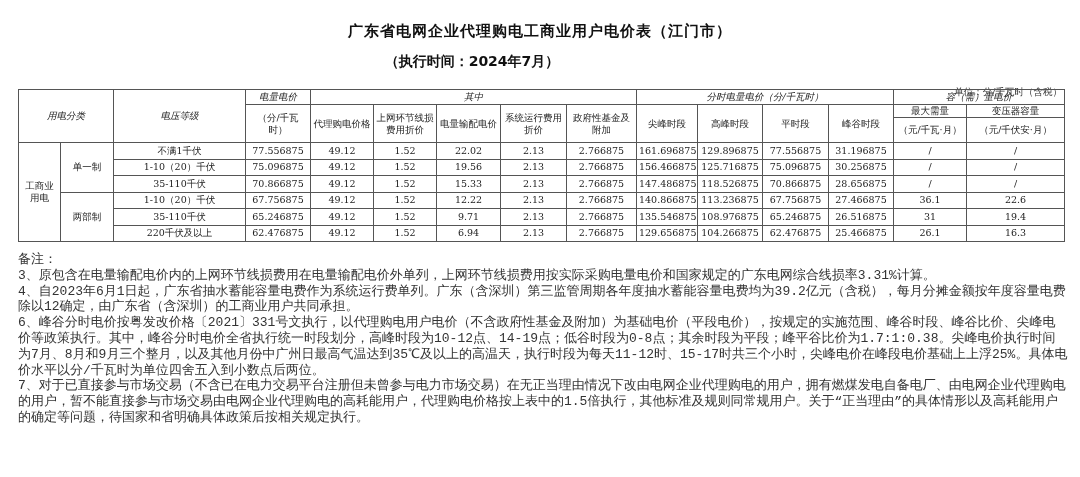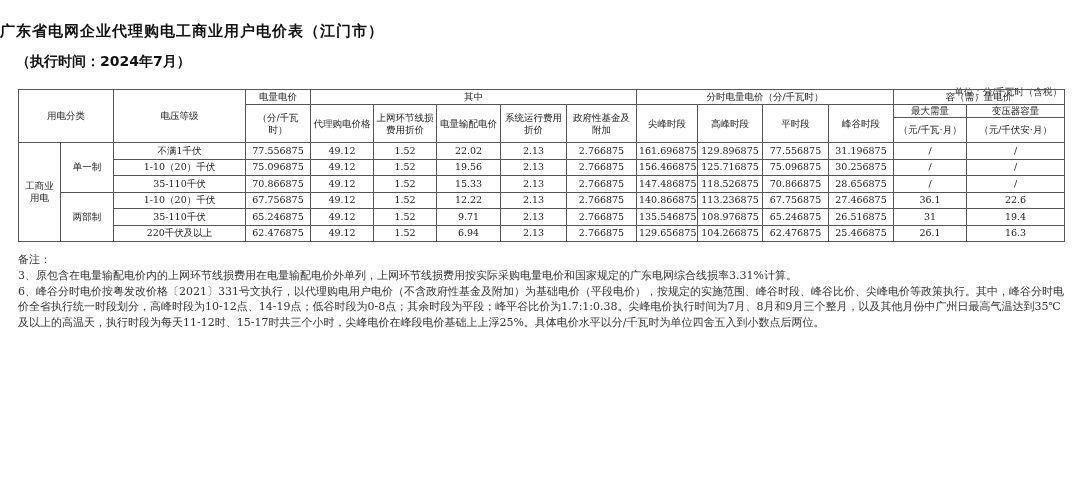--- a/index.html
+++ b/index.html
@@ -1,34 +1,34 @@
 <!DOCTYPE html>
 <html><head>
 <meta charset="utf-8">
 <style>
   html, body { margin:0; padding:0; background:#ffffff; }
   body { width:1080px; height:477px; position:relative; overflow:hidden;
          font-family:"DejaVu Serif","Liberation Serif",serif; color:#222; }
-  .title { position:absolute; left:0; width:1080px; text-align:left;
+  .title { position:absolute; left:0; width:1080px; text-align:center;
            top:22px; font-size:15px; font-weight:bold; letter-spacing:1px;
            font-family:"DejaVu Sans","Liberation Sans",sans-serif; color:#111; }
-  .subtitle { position:absolute; left:16px; width:936px; 
+  .subtitle { position:absolute; left:4px; width:936px; text-align:center;
            top:53px; font-size:14px; font-weight:bold;
            font-family:"DejaVu Sans","Liberation Sans",sans-serif; color:#111; }
   .unit { position:absolute; right:18px; top:86px; font-size:9.5px; color:#333; }
   table.rates { position:absolute; left:18px; top:89px; width:1046px;
            border-collapse:collapse; table-layout:fixed; border:1.5px solid #333; }
   table.rates td { border:1px solid #555; text-align:center; vertical-align:middle;
            font-size:9.5px; line-height:12px; padding:0 2px; color:#222; }
-  .h1 td, tr.h1 td { height:14px; }
+  .h1 td, tr.h1 td { height:14px;font-style:italic; }
   tr.h2 td { height:24px; }
   tr.h3 td { height:24px; }
   tr.drow td { height:15.5px; }
-  .notes { position:absolute; left:18px; top:252px; width:1050px; font-size:11px;
-           line-height:15.8px; color:#333; }
+  .notes { position:absolute; left:18px; top:252px; width:1050px; font-size:13px;
+           line-height:15.8px; color:#333;font-family:Liberation Mono, monospace; }
   .notes p { margin:0; }
 </style>
 </head>
 <body>
 
 <div class="title">广东省电网企业代理购电工商业用户电价表（江门市）</div>
 <div class="subtitle">（执行时间：2024年7月）</div>
 <div class="unit">单位：分/千瓦时（含税）</div>
 
 <table class="rates">
@@ -169,14 +169,16 @@
     <td>25.466875</td>
     <td>26.1</td>
     <td>16.3</td>
   </tr>
 </tbody>
   </table>
 
 <div class="notes">
   <p>备注：</p>
   <p>3、原包含在电量输配电价内的上网环节线损费用在电量输配电价外单列，上网环节线损费用按实际采购电量电价和国家规定的广东电网综合线损率3.31%计算。</p>
+  <p>4、自2023年6月1日起，广东省抽水蓄能容量电费作为系统运行费单列。广东（含深圳）第三监管周期各年度抽水蓄能容量电费均为39.2亿元（含税），每月分摊金额按年度容量电费除以12确定，由广东省（含深圳）的工商业用户共同承担。</p>
   <p>6、峰谷分时电价按粤发改价格〔2021〕331号文执行，以代理购电用户电价（不含政府性基金及附加）为基础电价（平段电价），按规定的实施范围、峰谷时段、峰谷比价、尖峰电价等政策执行。其中，峰谷分时电价全省执行统一时段划分，高峰时段为10-12点、14-19点；低谷时段为0-8点；其余时段为平段；峰平谷比价为1.7:1:0.38。尖峰电价执行时间为7月、8月和9月三个整月，以及其他月份中广州日最高气温达到35℃及以上的高温天，执行时段为每天11-12时、15-17时共三个小时，尖峰电价在峰段电价基础上上浮25%。具体电价水平以分/千瓦时为单位四舍五入到小数点后两位。</p>
+  <p>7、对于已直接参与市场交易（不含已在电力交易平台注册但未曾参与电力市场交易）在无正当理由情况下改由电网企业代理购电的用户，拥有燃煤发电自备电厂、由电网企业代理购电的用户，暂不能直接参与市场交易由电网企业代理购电的高耗能用户，代理购电价格按上表中的1.5倍执行，其他标准及规则同常规用户。关于“正当理由”的具体情形以及高耗能用户的确定等问题，待国家和省明确具体政策后按相关规定执行。</p>
 </div>
 
 </body></html>

